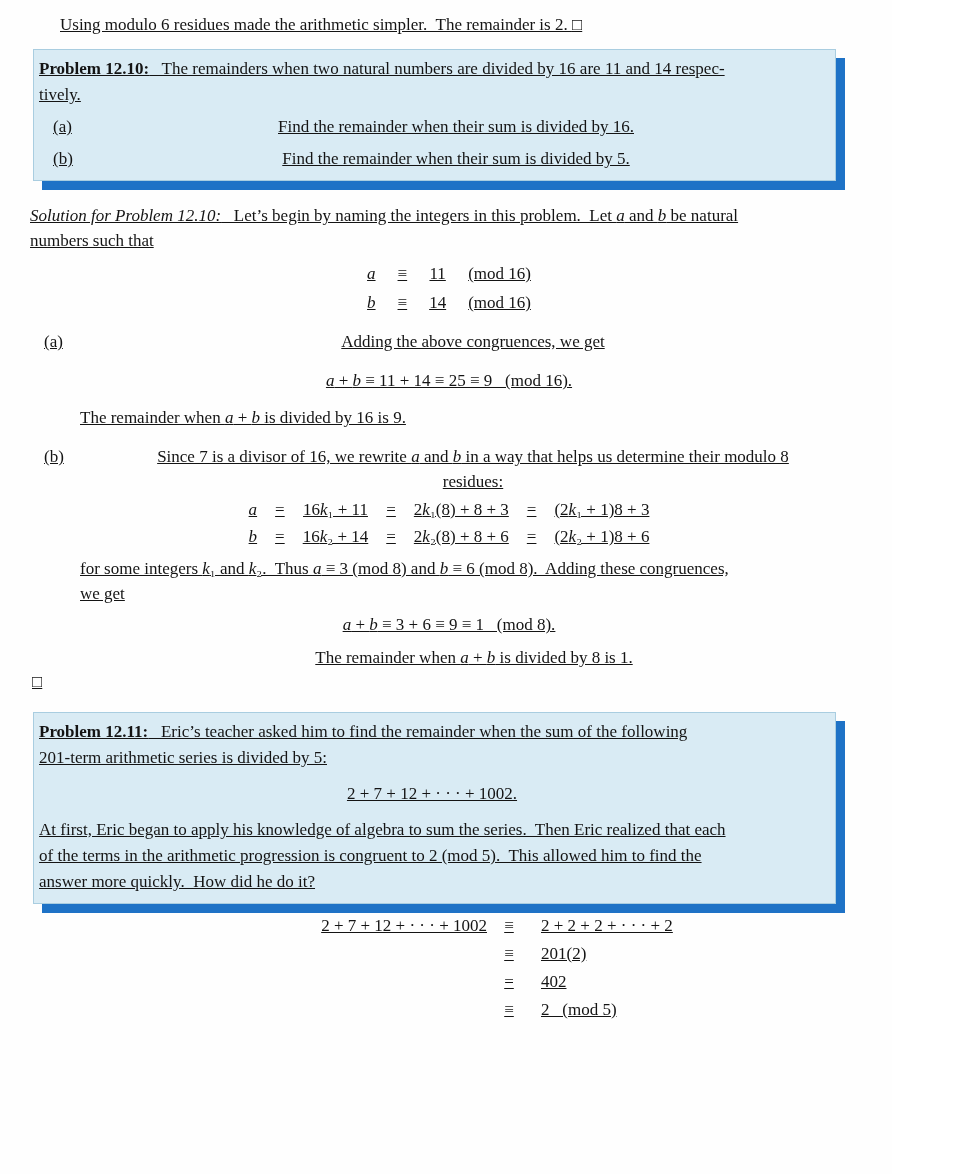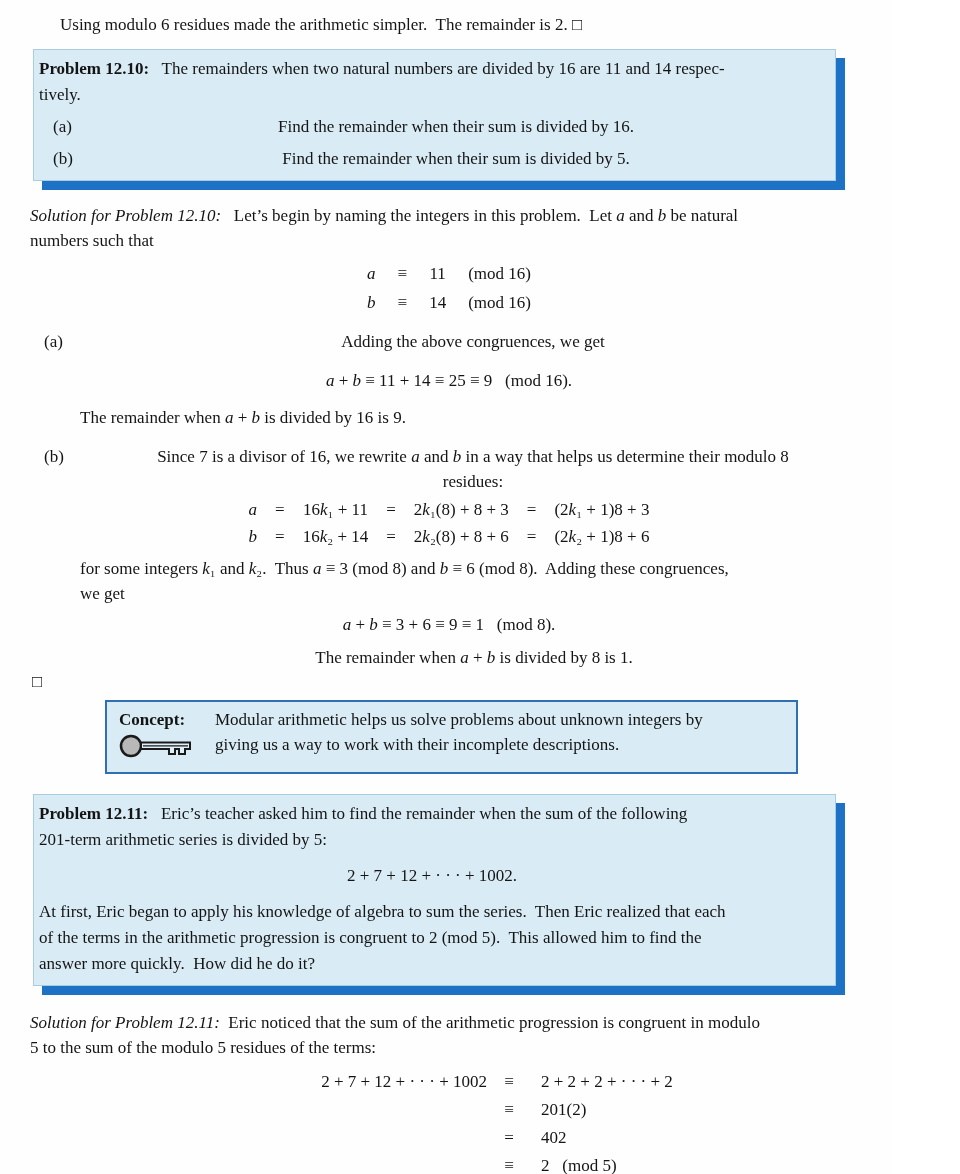--- a/index.html
+++ b/index.html
@@ -5,20 +5,21 @@
   html,body{margin:0;padding:0;background:#ffffff;}
   .page{
     position:relative;
     width:892px;height:1174px;
     box-sizing:border-box;
     padding:12px 24px 0 30px;
     background:#fefefe;
     font-family:"Liberation Serif","DejaVu Serif",serif;
     font-size:17px;line-height:25px;color:#141414;
     overflow:hidden;
+    text-decoration:underline;
   }
   p{margin:0;}
   .rt{white-space:pre-wrap;}
   .i{font-style:italic;}
   .indent{text-indent:30px;}
   
   .pbox{
     background:#d9ebf4;
     border:1px solid #a9cde0;
     box-shadow:9px 9px 0 #1e72c6;
@@ -144,44 +145,30 @@
 
   <p class="rt hang mt6"><span>for some integers </span><span class="i">k</span><span>₁ and </span><span class="i">k</span><span>₂.  Thus </span><span class="i">a</span><span> ≡ 3 (mod 8) and </span><span class="i">b</span><span> ≡ 6 (mod 8).  Adding these congruences,
 we get</span></p>
 
   <p class="disp mt6"><span class="i">a</span><span> + </span><span class="i">b</span><span> ≡ 3 + 6 ≡ 9 ≡ 1   (mod 8).</span></p>
 
   <p class="rt hang mt8"><span>The remainder when </span><span class="i">a</span><span> + </span><span class="i">b</span><span> is divided by 8 is 1.</span></p>
 
   <p class="qed">□</p>
 
-  <div class="cbox">
-    <div class="cleft">
-      <b class="clabel">Concept:</b><br>
-      <svg width="76" height="27" viewBox="0 0 76 27" aria-hidden="true">
-        <circle cx="12" cy="14" r="10" fill="#b8b8b8" stroke="#1a1a1a" stroke-width="2.5"></circle>
-        <path d="M22 10.5 L71 10.5 L71 17 L66 17 L66 22 L60 22 L60 17 L56 17 L56 22 L50 22 L50 17 L22 17 Z" fill="#dff0f8" stroke="#1a1a1a" stroke-width="2"></path>
-        <line x1="24" y1="13.8" x2="69" y2="13.8" stroke="#1a1a1a" stroke-width="1.2"></line>
-      </svg>
-    </div>
-    <p class="ctext rt">Modular arithmetic helps us solve problems about unknown integers by
-giving us a way to work with their incomplete descriptions.</p>
-  </div>
 
   <div class="pbox mt20">
     <p><b class="ptitle">Problem 12.11:</b><span class="rt">   Eric’s teacher asked him to find the remainder when the sum of the following
 201-term arithmetic series is divided by 5:</span></p>
     <p class="disp dispbox">2 + 7 + 12 + · · · + 1002.</p>
     <p class="rt">At first, Eric began to apply his knowledge of algebra to sum the series.  Then Eric realized that each
 of the terms in the arithmetic progression is congruent to 2 (mod 5).  This allowed him to find the
 answer more quickly.  How did he do it?</p>
   </div>
 
-  <p class="rt mt24"><span class="i">Solution for Problem 12.11:</span><span>  Eric noticed that the sum of the arithmetic progression is congruent in modulo
-5 to the sum of the modulo 5 residues of the terms:</span></p>
 
   <table class="s11">
     <tbody>
         <tr>
       <td class="c1">2 + 7 + 12 + · · · + 1002</td>
       <td class="c2">≡</td>
       <td class="c3">2 + 2 + 2 + · · · + 2</td>
     </tr>
     <tr>
       <td class="c1"></td>

